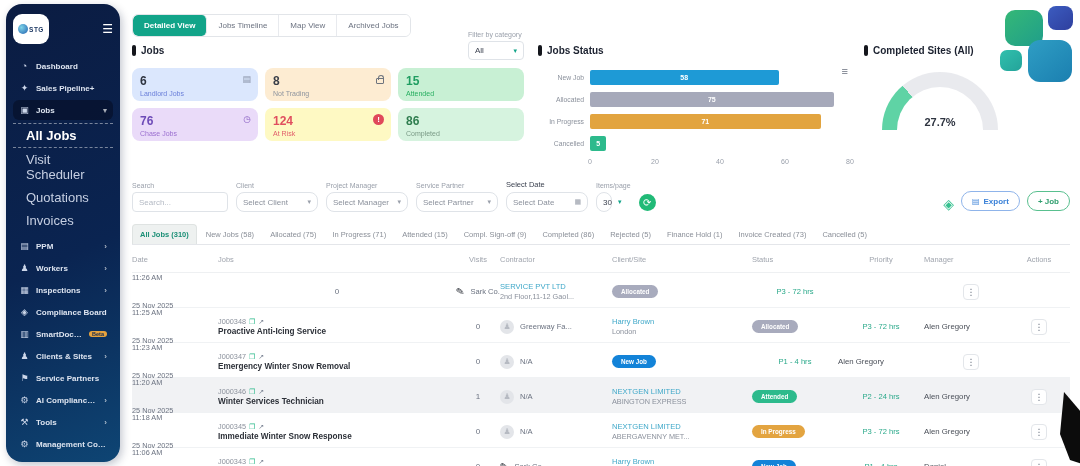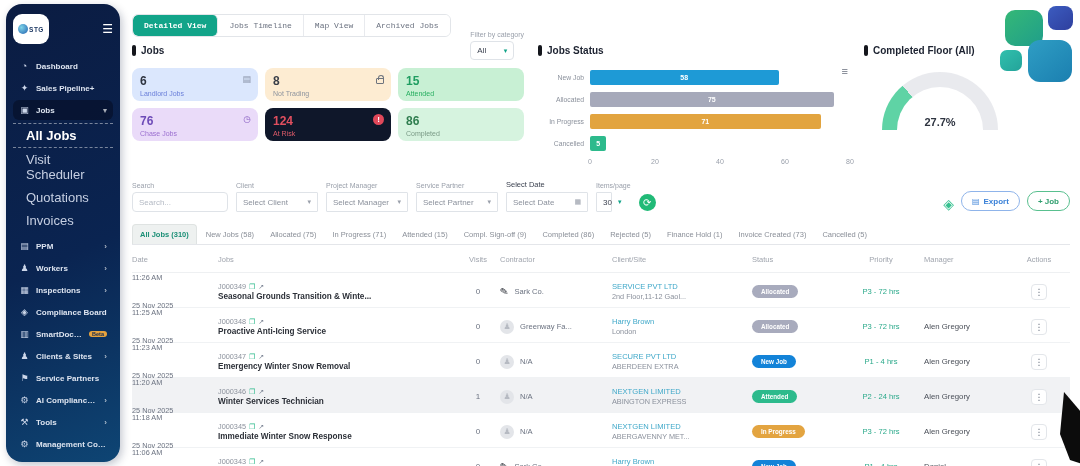--- a/index.html
+++ b/index.html
@@ -23,44 +23,44 @@
   .subnav { margin:3px 0 4px; }
   .sub-item { font-size:13px; padding:4px 2px 4px 13px; color:#c6cfe2; cursor:pointer; }
   .sub-item.active { color:#fff; font-weight:bold;
     border-top:1px dashed rgba(255,255,255,.45); border-bottom:1px dashed rgba(255,255,255,.45); }
   .beta-badge { background:#e8a33d; color:#122a52; font-size:5.5px; border-radius:3px; padding:0 3px; font-weight:bold; }
 
   
   .main { position:absolute; left:128px; top:0; width:952px; height:466px; padding:14px 10px 0 4px; }
 
   .vtabs { display:inline-flex; border:1px solid #e2e5e9; border-radius:6px; background:#fff; overflow:hidden; }
-  .vtab { font-size:8px; color:#6b7280; padding:6px 11px; border-right:1px solid #e8eaee; background:#fff; border-top:0;border-left:0;border-bottom:0; cursor:pointer; font-family:Liberation Mono, monospace; }
+  .vtab { font-size:8px; color:#6b7280; padding:6px 11px; border-right:1px solid #e8eaee; background:#fff; border-top:0;border-left:0;border-bottom:0; cursor:pointer; font-family:Liberation Sans, sans-serif; }
   .vtab:last-child { border-right:none; }
   .vtab.active { background:#12a489; color:#fff; border-radius:5px; font-weight:bold; }
 
   .dash-row { display:flex; gap:14px; margin-top:8px; }
   .panel-title { display:flex; align-items:center; gap:5px; font-size:10px; font-weight:bold; color:#1c2230; }
   .title-pill { width:4px; height:11px; background:#14161c; border-radius:2px; display:inline-block; }
 
   .jobs-panel { width:392px; position:relative; }
   .cat-filter { position:absolute; right:0; top:-14px; text-align:left; }
   .cat-label { font-size:7px; color:#9aa0ab; margin-bottom:3px; }
-  .mini-select { display:flex; justify-content:space-between; align-items:center; width:44px; border:1px solid #dfe3e8; border-radius:4px; background:#fff; font-size:8px; color:#3c4250; padding:4px 6px; cursor:pointer; }
+  .mini-select { display:flex; justify-content:space-between; align-items:center; width:56px; border:1px solid #dfe3e8; border-radius:4px; background:#fff; font-size:8px; color:#3c4250; padding:4px 6px; cursor:pointer; }
   .mini-select .car { color:#12a489; font-size:7px; }
   .cards { display:grid; grid-template-columns:repeat(3,1fr); gap:7px; margin-top:12px; }
   .card { border-radius:8px; padding:6px 8px 7px; height:33px; position:relative; cursor:pointer; }
   .card .val { font-size:12px; font-weight:bold; }
   .card .clabel { font-size:7px; margin-top:2px; }
   .card .cicon { position:absolute; right:7px; top:6px; font-size:9px; }
   .card-blue { background:#dbe7fd; } .card-blue .val{color:#2e3440;} .card-blue .clabel{color:#6a7fd9;} .card-blue .cicon{color:#6b7tpc;}
   .card-blue .cicon { color:#8a93a8; }
   .card-orange { background:#fdecd2; } .card-orange .val{color:#3a3f49;} .card-orange .clabel{color:#8e949e;} .card-orange .cicon{color:#6e747e;}
   .card-green { background:#c8f0d4; } .card-green .val{color:#1f9d61;} .card-green .clabel{color:#27ae60;}
   .card-purple { background:#eadbf9; } .card-purple .val{color:#6d4bb8;} .card-purple .clabel{color:#9b6fd0;} .card-purple .cicon{color:#8a62c4;}
-  .card-red { background:#0f172a; } .card-red .val{color:#e04f5f;} .card-red .clabel{color:#e05c6a;}
+  .card-red { background:#fef9c3;border-radius:7px; } .card-red .val{color:#e04f5f;} .card-red .clabel{color:#e05c6a;}
   .card-lgreen { background:#d6f3df; } .card-lgreen .val{color:#2f7d4f;} .card-lgreen .clabel{color:#7a9a86;}
   .icon-lock { display:inline-block; width:8px; height:6px; border:1px solid #6e747e; border-radius:1px; position:relative; margin-top:4px; }
   .icon-lock::before { content:""; position:absolute; top:-4px; left:1px; width:4px; height:4px; border:1px solid #6e747e; border-bottom:none; border-radius:3px 3px 0 0; }
   .icon-alert { display:inline-block; width:11px; height:11px; border-radius:50%; background:#e0485a; color:#fff; font-size:8px; line-height:11px; text-align:center; font-weight:bold; }
 
   .status-panel { width:312px; position:relative; }
   .chart-menu { position:absolute; right:2px; top:20px; color:#6b7280; font-size:11px; cursor:pointer; }
   .bars { margin-top:14px; }
   .bar-row { display:flex; align-items:center; gap:6px; margin-bottom:7px; }
   .bar-label { width:46px; text-align:right; font-size:6.8px; color:#8b919c; flex:0 0 auto; }
@@ -83,21 +83,21 @@
   .decor3 { width:22px; height:21px; left:1000px; top:50px; background:linear-gradient(140deg,#31c0ad,#23a39a); border-radius:7px; }
   .decor4 { width:44px; height:42px; left:1028px; top:40px; background:linear-gradient(140deg,#2f9ec4,#1b7fb0); border-radius:12px; }
 
   
   .filter-row { display:flex; align-items:flex-end; gap:8px; margin-top:12px; }
   .f-group { display:flex; flex-direction:column; gap:3px; }
   .f-label { font-size:7px; color:#9aa0ab; }
   .f-label.dark { color:#3c4250; font-size:7.5px; }
   .f-input { border:1px solid #dfe3e8; border-radius:4px; background:#fff; font-size:8px; color:#3c4250; padding:5px 6px; height:20px; font-family:inherit; }
   .f-input::placeholder { color:#b4bac4; }
-  .f-select { display:flex; justify-content:space-between; align-items:center; gap:6px; border:1px solid #dfe3e8; border-radius:1px; background:#fff; font-size:8px; color:#8b919c; padding:0 6px; height:20px; cursor:pointer; }
+  .f-select { display:flex; justify-content:space-between; align-items:center; gap:6px; border:1px solid #dfe3e8; border-radius:8px; background:#fff; font-size:8px; color:#8b919c; padding:0 6px; height:20px; cursor:pointer; }
   .f-select .car { color:#9aa0ab; font-size:7px; }
   .refresh-btn { width:17px; height:17px; border-radius:50%; background:#21ba77; color:#fff; border:none; font-size:10px; line-height:16px; text-align:center; cursor:pointer; margin-bottom:1px; }
   .right-actions { margin-left:auto; display:flex; align-items:flex-end; gap:7px; padding-bottom:1px; }
   .layers-icon { color:#35c08f; font-size:14px; line-height:14px; cursor:pointer; }
   .btn { display:flex; align-items:center; gap:4px; border-radius:10px; background:#fff; font-size:8px; font-weight:bold; padding:4px 10px; height:20px; cursor:pointer; font-family:inherit; }
   .btn-export { border:1px solid #8fb4ea; color:#3b82d8; }
   .btn-job { border:1px solid #59c08f; color:#2f9e6e; }
 
   
   .stabs { display:flex; gap:2px; border-bottom:1px solid #e4e6ea; margin-top:12px; }
@@ -321,21 +321,21 @@
             <span style="left: 25%;">20</span>
             <span style="left: 50%;">40</span>
             <span style="left: 75%;">60</span>
             <span style="left: 100%;">80</span>
           </div>
       </section>
 
       <section class="gauge-panel">
         <div class="panel-title">
           <span class="title-pill"></span>
-          <span>Completed Floor (All)</span>
+          <span>Completed Sites (All)</span>
         </div>
         <div class="gauge-wrap">
           <div class="gauge-circle" id="gauge-circle" style="--ga: 49.85999999999999deg;"></div>
           <div class="gauge-hole"></div>
           <div class="gauge-val">27.7%</div>
         </div>
       </section>
     </div>
 
     
@@ -419,28 +419,20 @@
           <span style="text-align: center;">Priority</span>
           <span>Manager</span>
           <span style="text-align: center;">Actions</span>
         </div>
       <div>
           <div class="t-row">
             <div class="c-date">
               <span>11:26 AM</span>
               <span>25 Nov 2025</span>
             </div>
-            <div>
-              <div class="jobline">
-                <span>J000349</span>
-                <span class="jid-copy">❐</span>
-                <span class="jid-ext">↗</span>
-              </div>
-              <div class="jtitle">Seasonal Grounds Transition &amp; Winte...</div>
-            </div>
             <div class="c-visits">0</div>
             <div class="c-contr">
               <span class="contr-sig">✎</span>
               <span class="contr-name">Sark Co.</span>
             </div>
             <div class="c-client">
               <span class="cname">SERVICE PVT LTD</span>
               <span class="csite">2nd Floor,11-12 Gaol...</span>
             </div>
             <div><span class="badge badge-gray">Allocated</span></div>
@@ -486,24 +478,20 @@
                 <span class="jid-copy">❐</span>
                 <span class="jid-ext">↗</span>
               </div>
               <div class="jtitle">Emergency Winter Snow Removal</div>
             </div>
             <div class="c-visits">0</div>
             <div class="c-contr">
               <span class="contr-av">♟</span>
               <span class="contr-name">N/A</span>
             </div>
-            <div class="c-client">
-              <span class="cname">SECURE PVT LTD</span>
-              <span class="csite">ABERDEEN EXTRA</span>
-            </div>
             <div><span class="badge badge-blue">New Job</span></div>
             <div class="c-pri">P1 - 4 hrs</div>
             <div class="c-mgr">Alen Gregory</div>
             <div style="text-align:center"><span class="dots">⋮</span></div>
           </div>
           <div class="t-row hl">
             <div class="c-date">
               <span>11:20 AM</span>
               <span>25 Nov 2025</span>
             </div>

